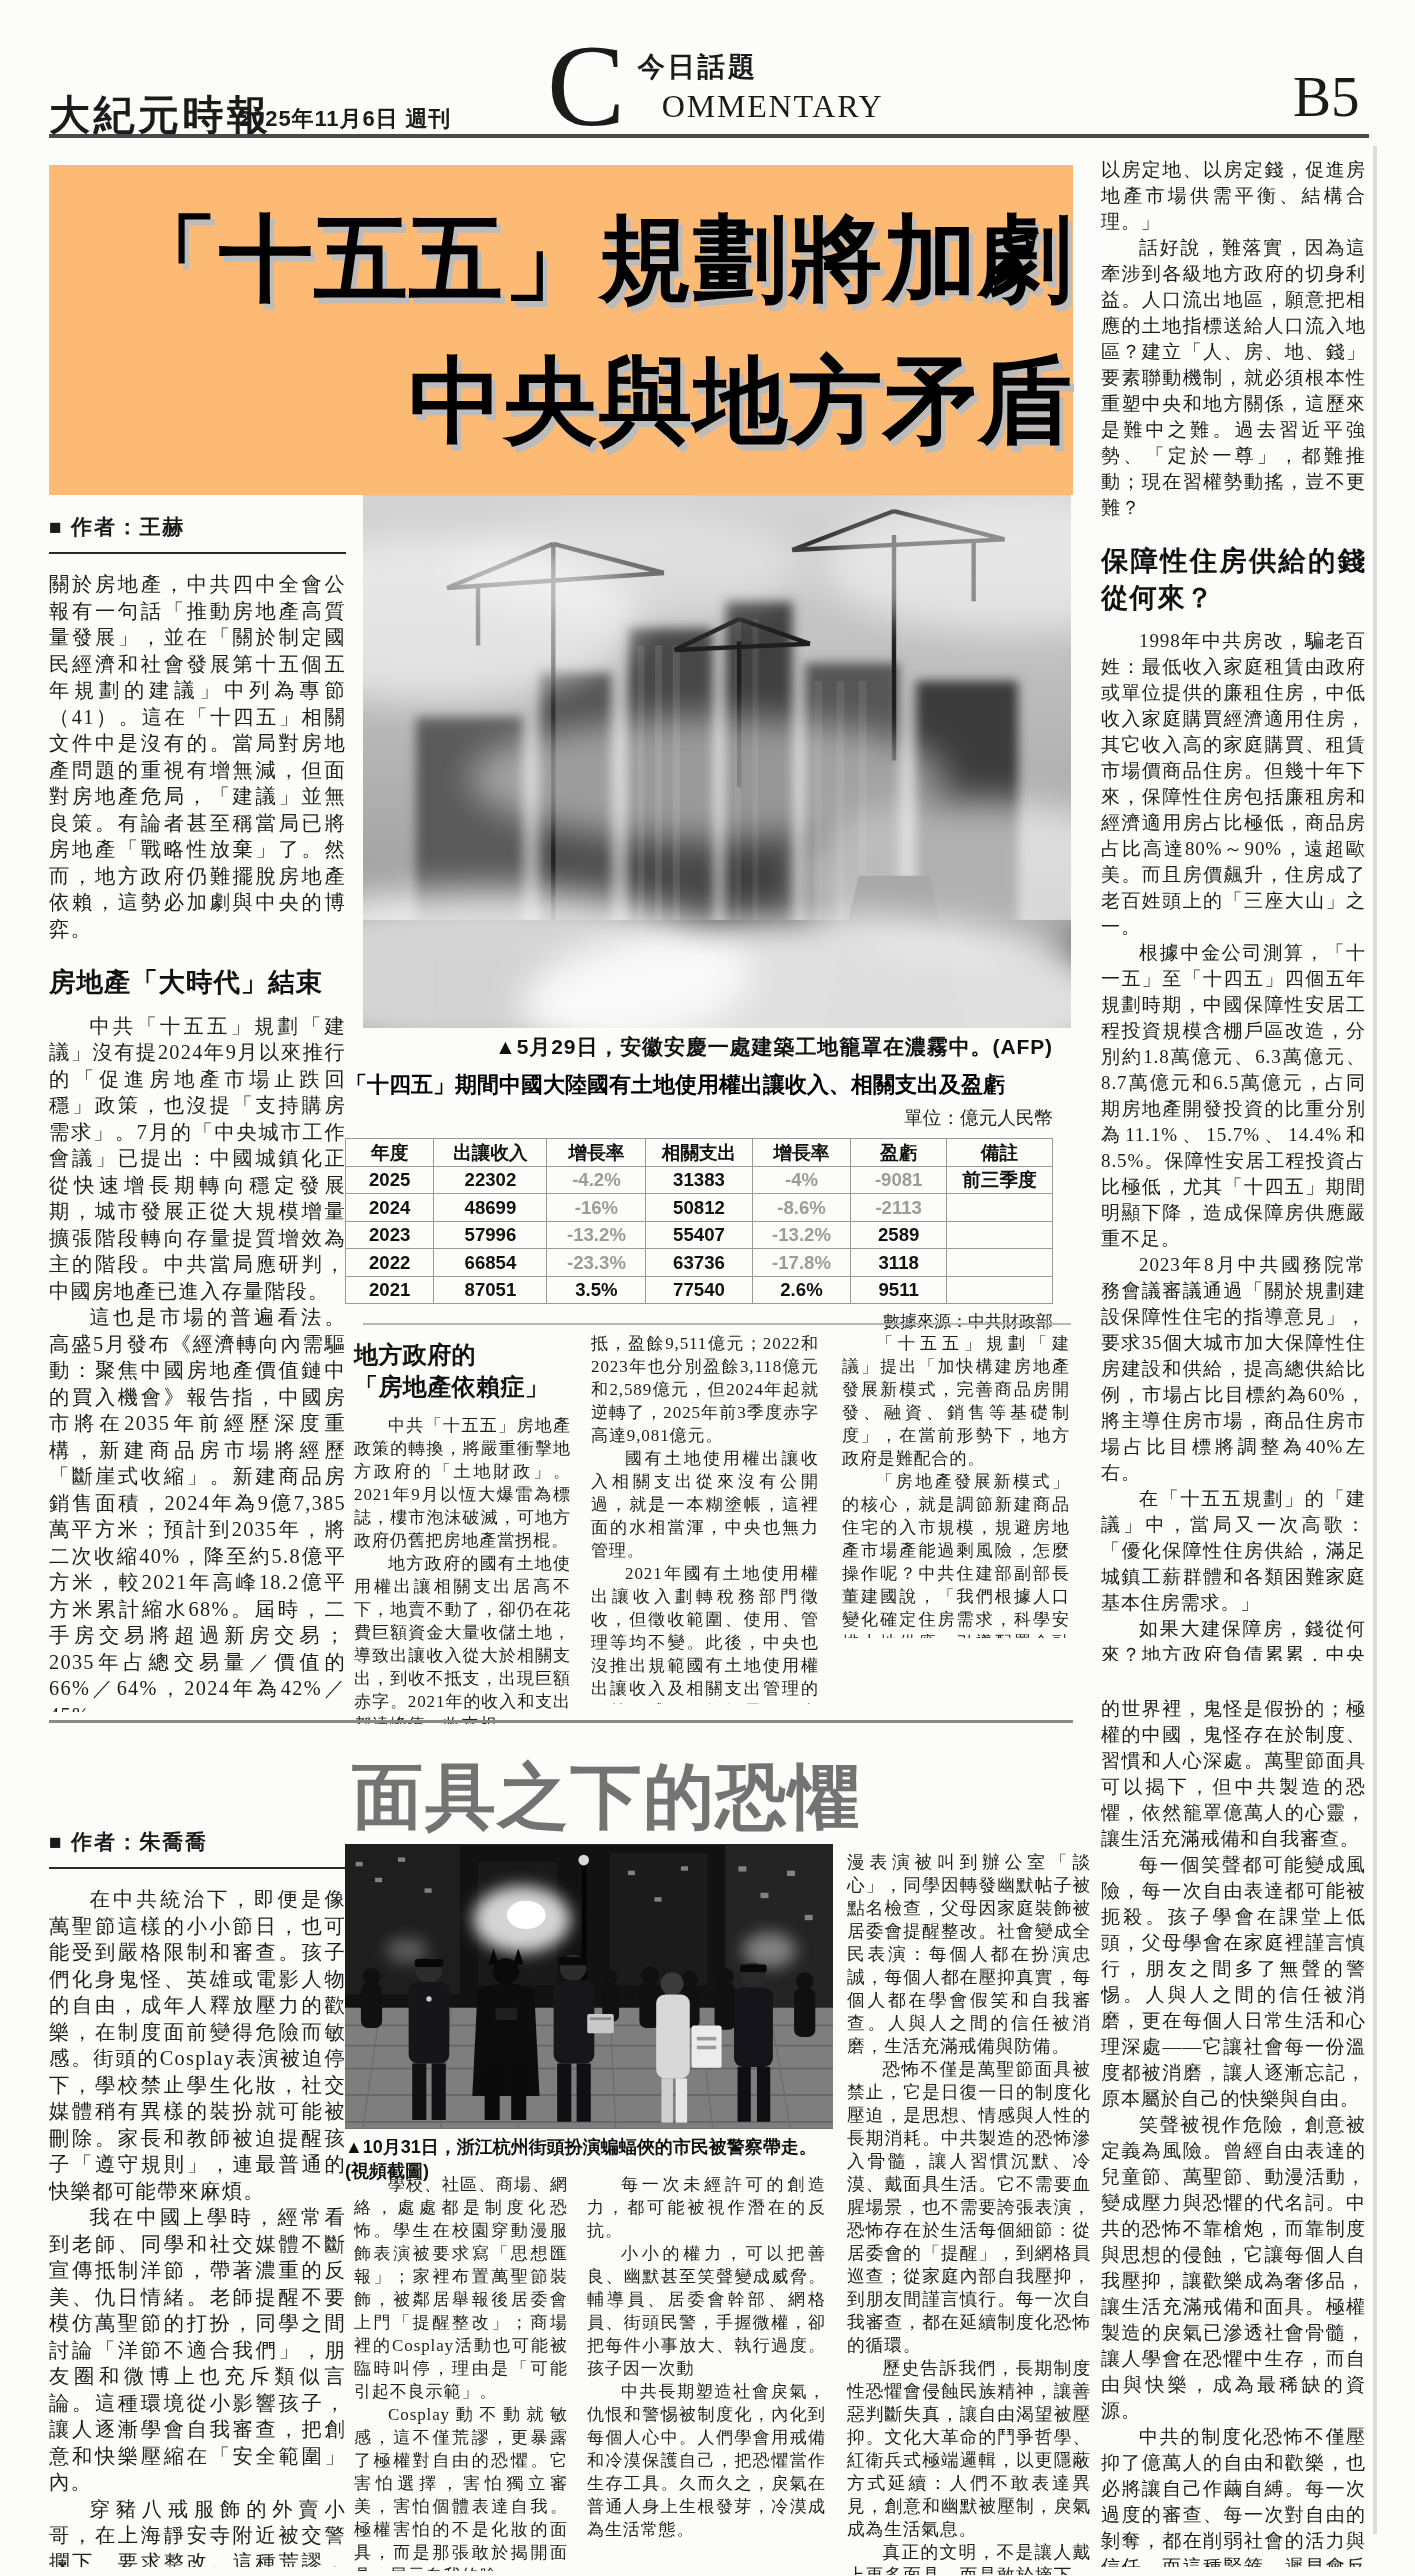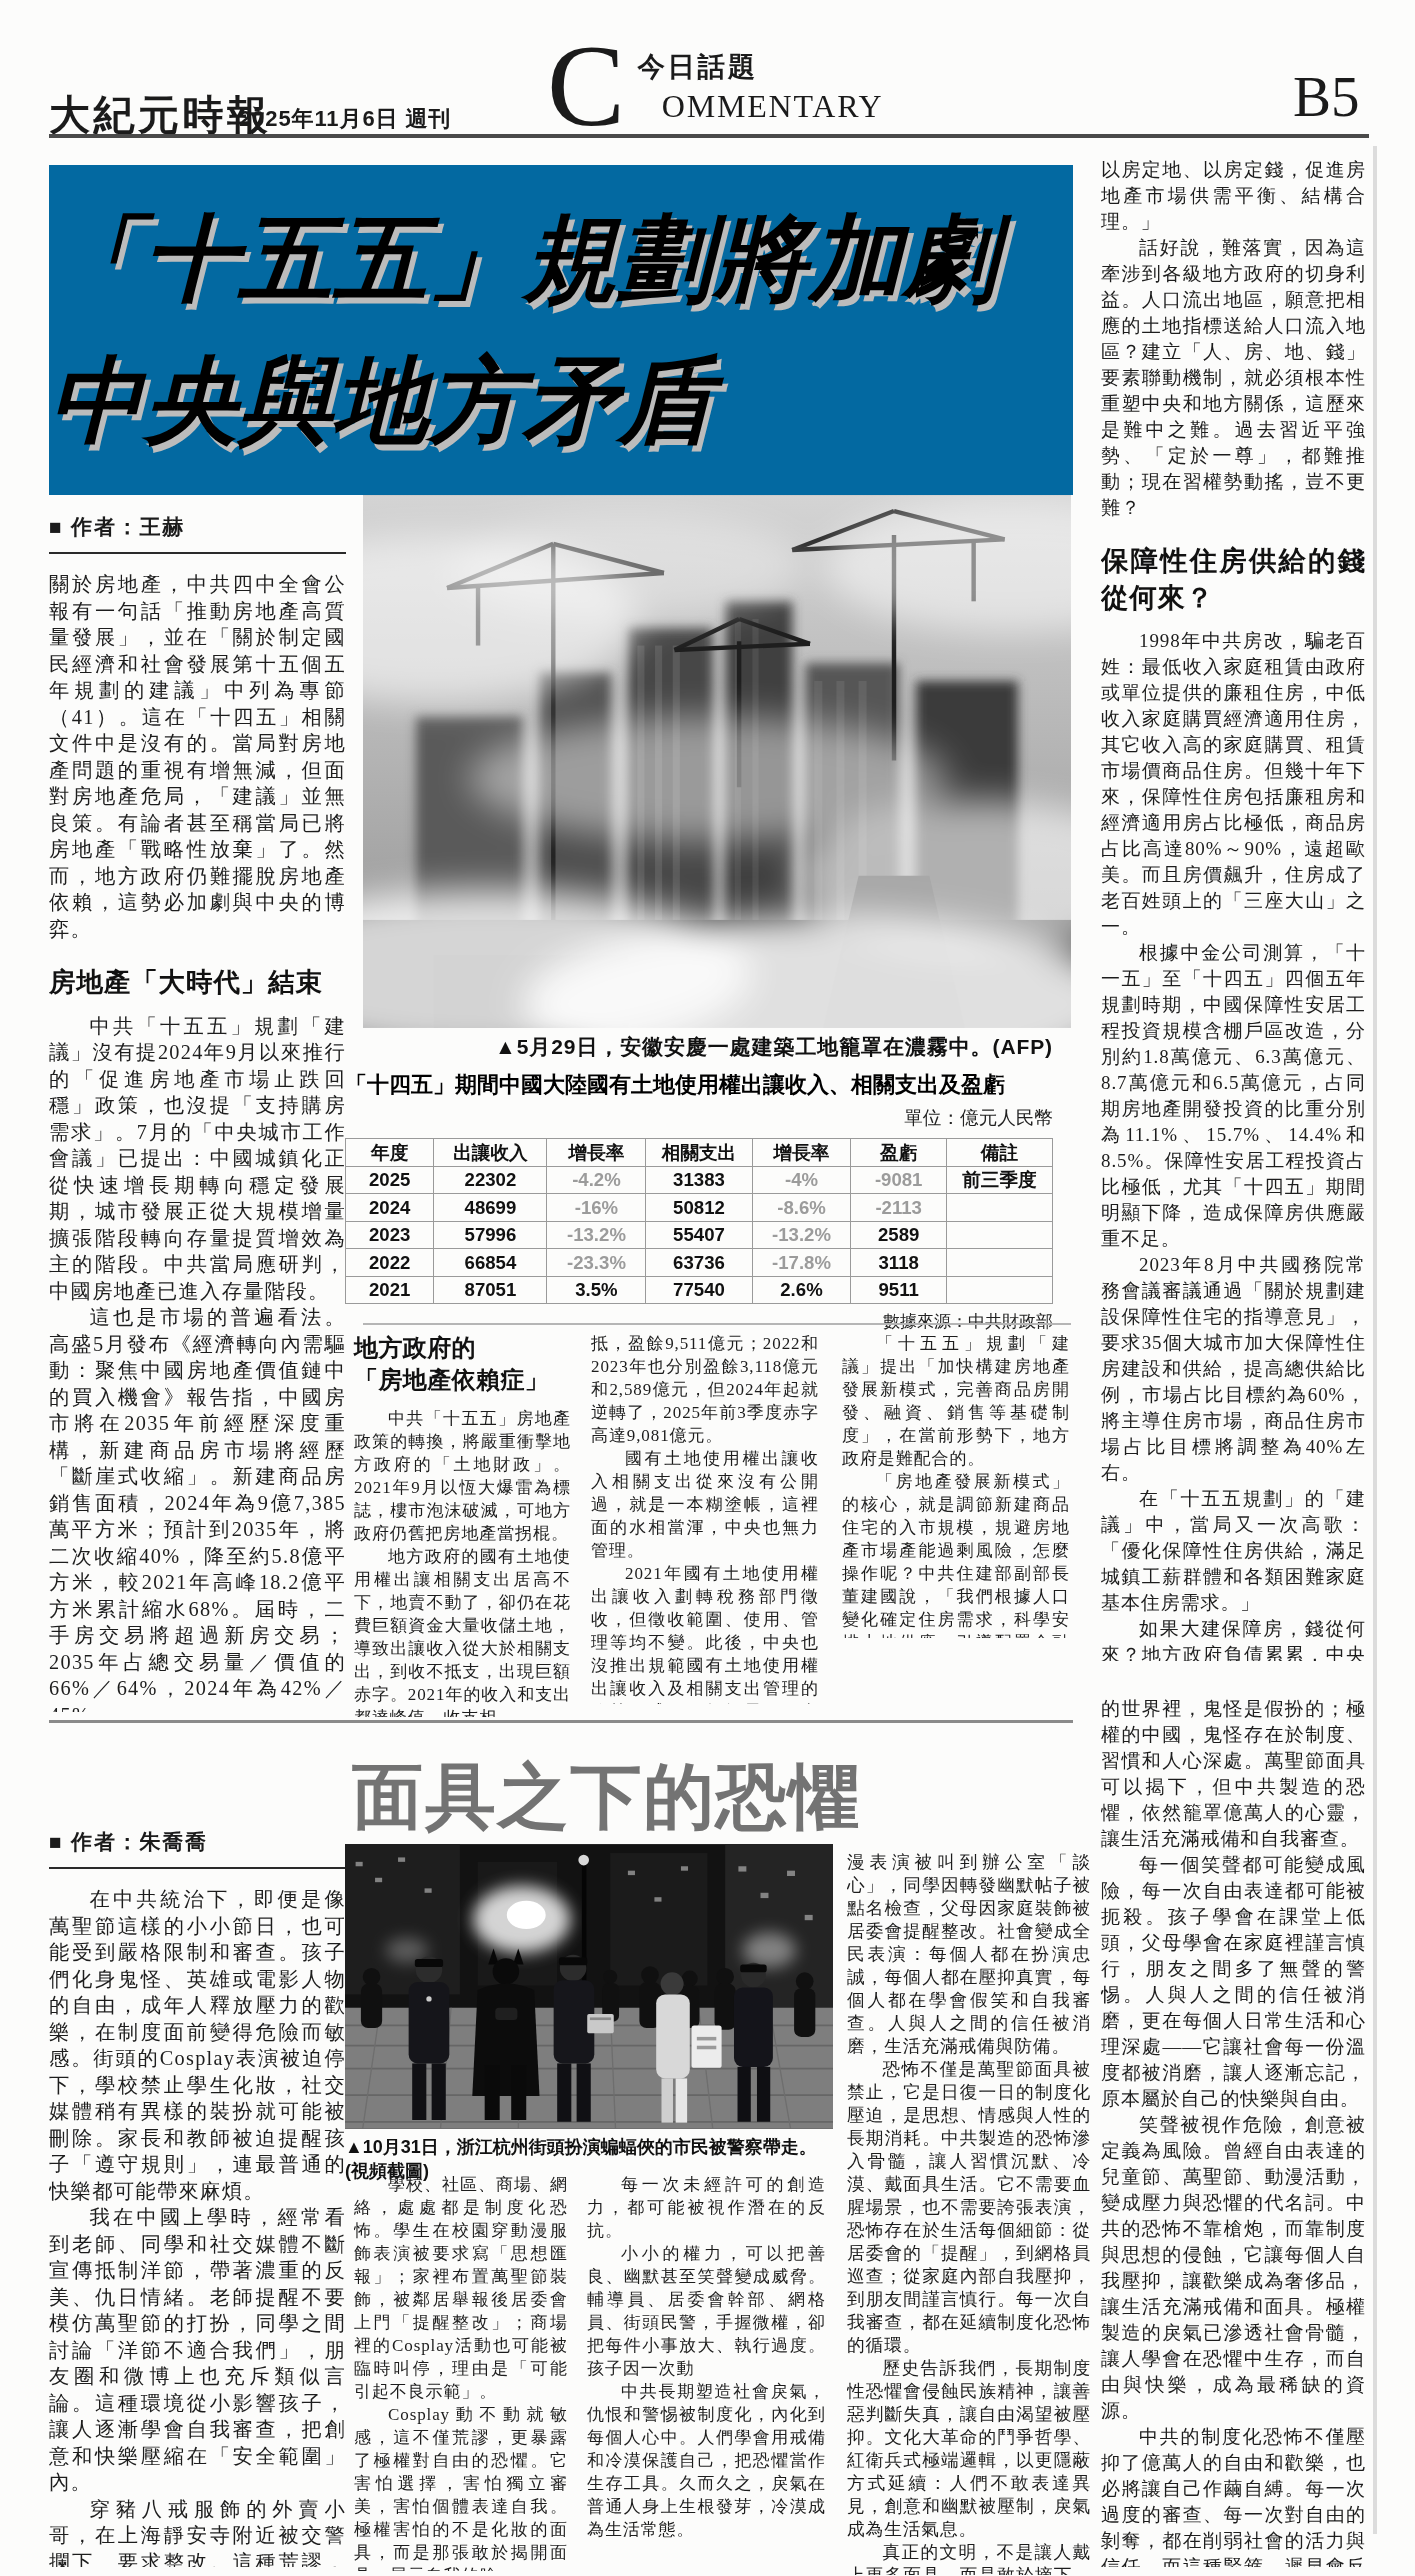--- a/index.html
+++ b/index.html
@@ -15,21 +15,21 @@
   .b1{font-size:20.3px;line-height:26.5px;letter-spacing:1.3px;}
   .b2{font-size:17px;line-height:23px;letter-spacing:0.9px;}
   .b3{font-size:19px;line-height:26px;letter-spacing:0.9px;}
   .clip{overflow:hidden;}
   .author{font-family:"Liberation Sans",sans-serif;font-weight:700;font-size:21px;
           border-bottom:2.7px solid #2a2a2a;padding-bottom:10.6px;margin-bottom:17.7px;letter-spacing:1.8px;}
   .subhead{font-family:"Liberation Sans",sans-serif;font-weight:700;color:#111;}
   .sh1{font-size:26.5px;line-height:35px;margin:23px 0 12.4px;letter-spacing:0.9px;}
   .sh2{font-size:24px;line-height:32px;margin:1.8px 0 10.6px;letter-spacing:0.4px;}
   .sh3{font-size:27.4px;line-height:37px;margin:21px 0 12.4px;letter-spacing:0.9px;}
-  .headline-box{background:#0369a1;text-align:left;font-style:italic;}
+  .headline-box{background:#fdba74;text-align:right;}
   .headline-box .hl{font-family:"Liberation Sans",sans-serif;font-weight:900;color:#000;
       font-size:94px;line-height:142px;letter-spacing:0.9px;text-shadow:4.4px 6.2px 0 #bcbcbc;}
   .hl2{font-family:"Liberation Sans",sans-serif;font-weight:900;color:#737373;font-size:71px;letter-spacing:1.8px;}
   .caption{font-family:"Liberation Sans",sans-serif;font-weight:700;color:#111;}
   
   .tbl-title{font-family:"Liberation Sans",sans-serif;font-weight:700;font-size:22px;letter-spacing:0;color:#000;}
   .tbl-unit{font-family:"Liberation Sans",sans-serif;font-size:18.6px;text-align:right;color:#222;margin-top:5.3px;}
   table.datatable{border-collapse:collapse;width:100%;margin-top:7px;table-layout:fixed;}
   table.datatable th,table.datatable td{border:1.3px solid #9a9a9a;text-align:center;
       font-family:"Liberation Sans",sans-serif;font-weight:700;font-size:18.6px;height:26.5px;padding:0;color:#111;}
@@ -212,21 +212,21 @@
       <td>9511</td>
       <td></td>
     </tr>
   </tbody>
     </table>
   <div class="tbl-src">數據來源：中共財政部</div>
 </div>
 <div class="abs" style="left:363px;top:1323px;width:708px;height:1.8px;background:#b5b5b5;"></div>
 
 <div class="abs" style="left:354px;top:1332px;width:217px;">
-  <div class="subhead sh2" style="margin-top:0;">
+  <div class="subhead sh2" style="margin-top:7px;">
     <span>地方政府的</span><br>
     <span>「房地產依賴症」</span>
   </div>
   <div class="bt b2 clip" style="height:310px;">
     <p>中共「十五五」房地產政策的轉換，將嚴重衝擊地方政府的「土地財政」。2021年9月以恆大爆雷為標誌，樓市泡沫破滅，可地方政府仍舊把房地產當拐棍。</p>
     <p>地方政府的國有土地使用權出讓相關支出居高不下，地賣不動了，卻仍在花費巨額資金大量收儲土地，導致出讓收入從大於相關支出，到收不抵支，出現巨額赤字。2021年的收入和支出都達峰值，收支相</p>
   </div>
 </div>
 
 <div class="abs bt b2 clip" style="left:591px;top:1332px;width:228px;height:372px;">

